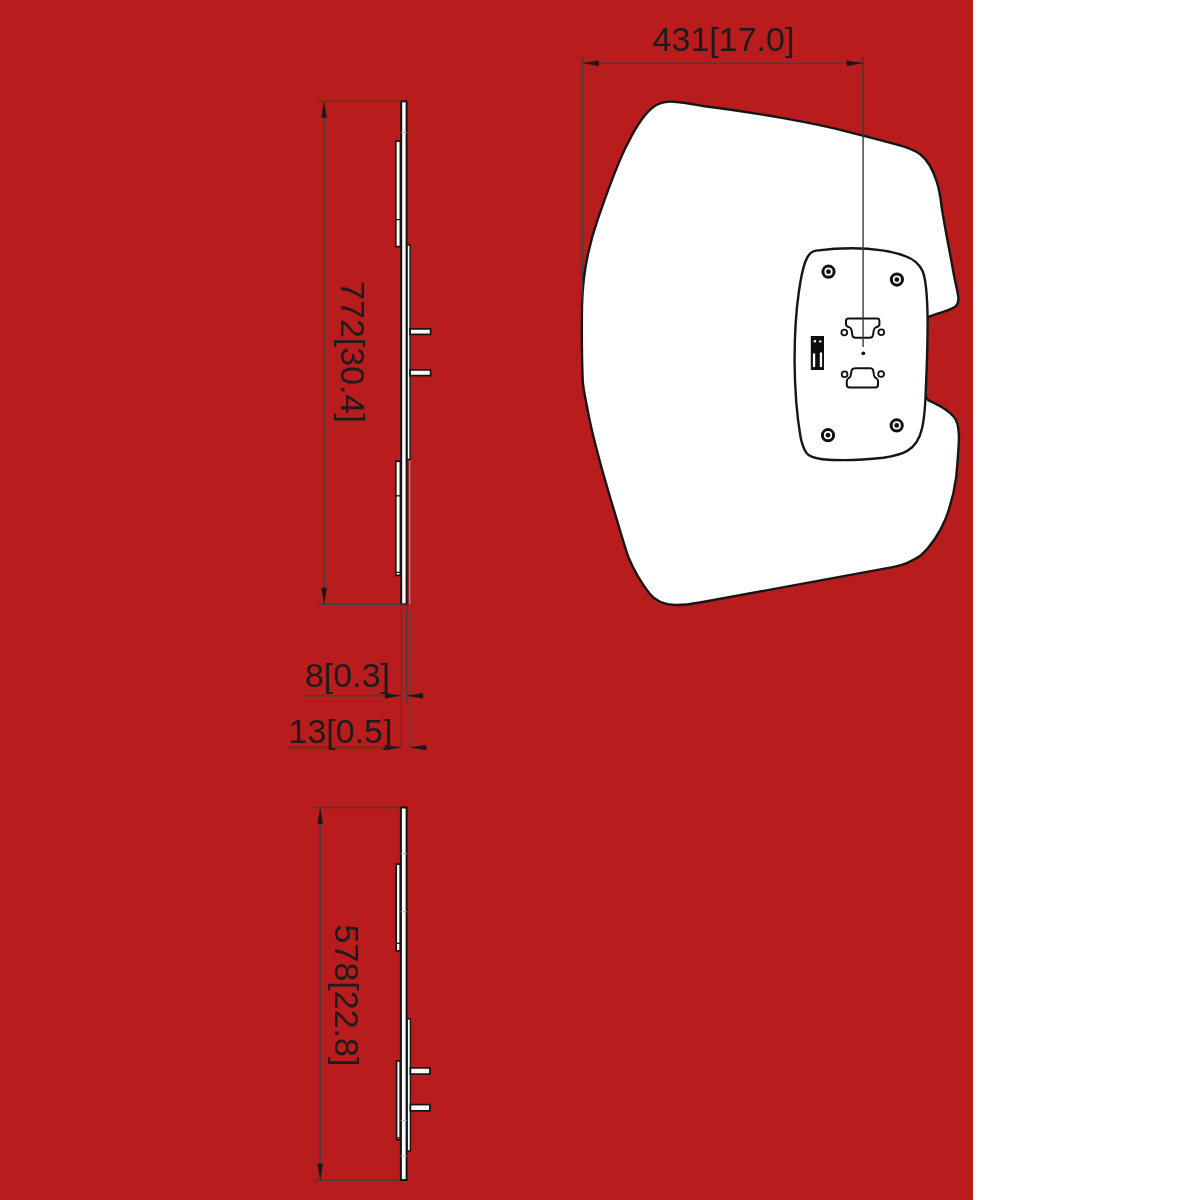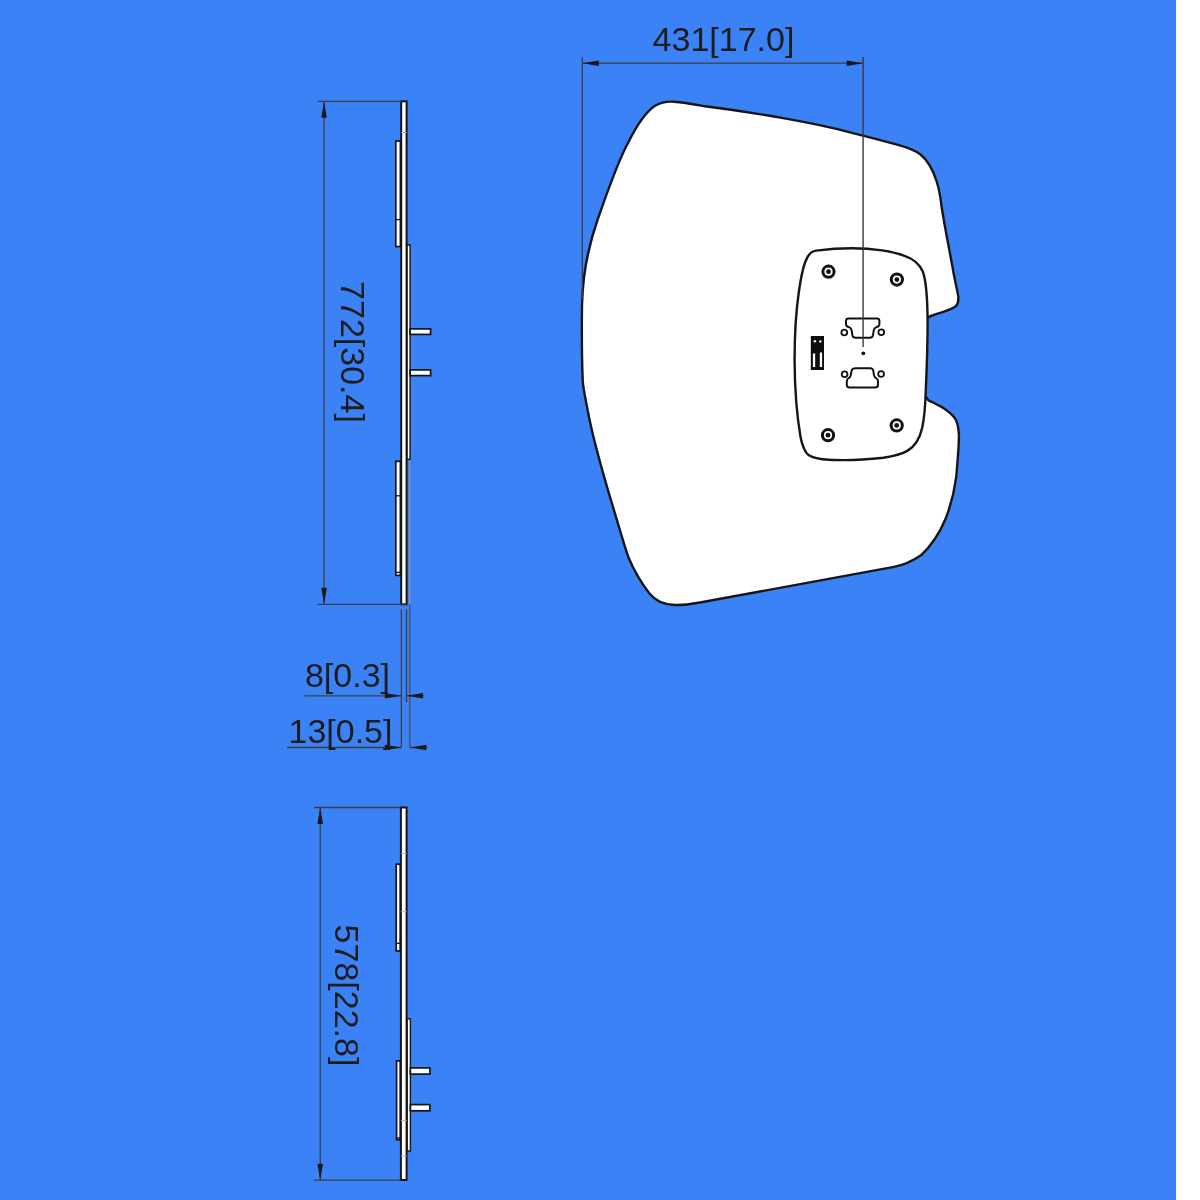--- a/index.html
+++ b/index.html
@@ -1,16 +1,16 @@
 <!DOCTYPE html>
 <html><head>
 <meta charset="utf-8">
 <style>
   html,body{margin:0;padding:0;background:#ffffff;}
-  .page{width:1176px;height:1200px;position:relative;background:#3b82f6;overflow:hidden;}
+  .page{width:973px;height:1200px;position:relative;background:#b91c1c;overflow:hidden;}
   text{font-family:"Liberation Sans", sans-serif;fill:#1c1c1c;}
 </style>
 </head>
 <body>
 <div class="page">
 <svg width="1200" height="1200" viewBox="0 0 1200 1200">
 
 <path d="M 597.5 220
 C 607 193 617 163 628.5 142
 C 636 127 645 112.5 655 105.8

